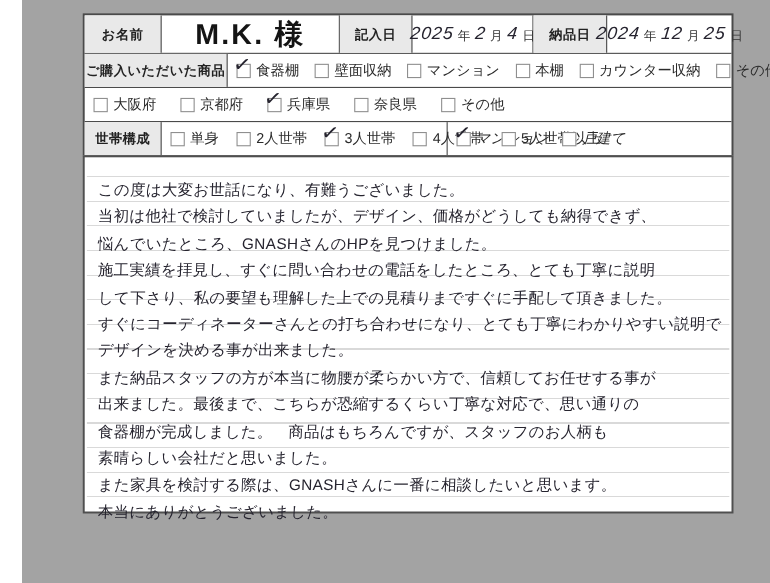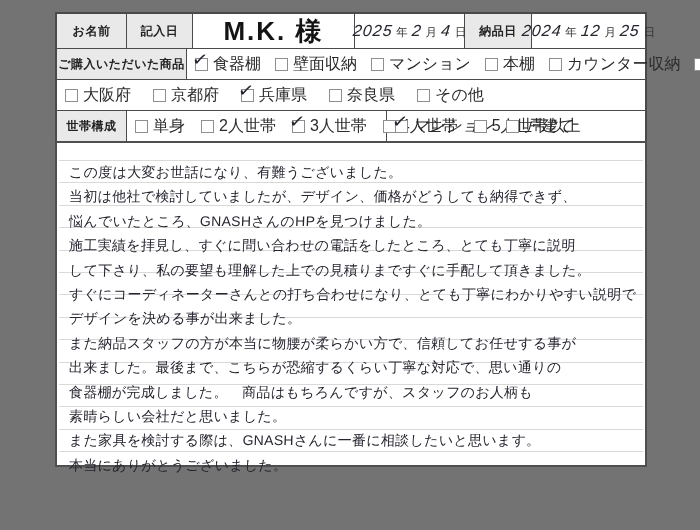--- a/index.html
+++ b/index.html
@@ -1,21 +1,21 @@
 <!DOCTYPE html>
 <html><head>
 <meta charset="utf-8">
 <style>
   html,body{margin:0;padding:0;}
   body{
     width:700px;height:530px;background:#ffffff;position:relative;overflow:hidden;
     font-family:"Liberation Sans","DejaVu Sans",sans-serif;
     -webkit-font-smoothing:antialiased;
   }
-  .page{position:absolute;inset:0;background:#737373;}
+  .page{position:absolute;inset:0;background:#a3a3a3;margin-left:20px;}
 
   
   .form-table{
     position:absolute;left:55px;top:12px;width:592px;box-sizing:border-box;
     border:2px solid #4a4a4a;background:#fff;
   }
   .row{display:flex;border-bottom:1px solid #4a4a4a;}
   .row:last-child{border-bottom:none;text-align:right;}
   .cell{
     box-sizing:border-box;border-right:1px solid #4a4a4a;
@@ -45,21 +45,21 @@
   .cb{
     width:11px;height:11px;border:1.5px solid #8f8f8f;background:#fff;
     display:inline-block;position:relative;margin-right:5px;flex:none;
   }
   .tick{display:none;position:absolute;left:-4px;top:-11px;pointer-events:none;}
   .opt.checked .tick{display:block;}
   .tick::after{
     content:"✓";font-size:19px;font-weight:700;color:#26242f;
     display:block;transform:rotate(8deg);
   }
-  .opt-label{font-size:16px;color:#2b2b2b;white-space:nowrap;}
+  .opt-label{font-size:13px;color:#2b2b2b;white-space:nowrap;}
   .gap14{gap:14px;} .gap22{gap:22px;} .gap16{gap:16px;} .gap12{gap:12px;font-style:italic;}
   .paren{margin-left:auto;font-size:12px;color:#2b2b2b;padding-right:2px;}
 
   
   .message-box{
     position:absolute;left:55px;top:141px;width:592px;height:326px;
     box-sizing:border-box;border:2px solid #4f4f4f;background:#fff;
   }
   .ruled{
     position:absolute;left:2px;right:2px;top:17px;bottom:2px;
@@ -80,25 +80,25 @@
 <body>
 
 <div class="page">
 
   <div class="form-table">
 
     <div class="row r1">
       <div class="cell label-cell" style="width:70px;">
         <span>お名前</span>
       </div>
+      <div class="cell name-cell" style="width:162px;">
+        <span class="name-value">M.K. 様</span>
+      </div>
       <div class="cell label-cell" style="width:66px;">
         <span>記入日</span>
-      </div>
-      <div class="cell name-cell" style="width:162px;">
-        <span class="name-value">M.K. 様</span>
       </div>
       <div class="cell date-cell" style="width:110px;">
         <span class="hand">2025</span>
         <span class="unit">年</span>
         <span class="hand">2</span>
         <span class="unit">月</span>
         <span class="hand">4</span>
         <span class="unit">日</span>
       </div>
       <div class="cell label-cell" style="width:67px;">

